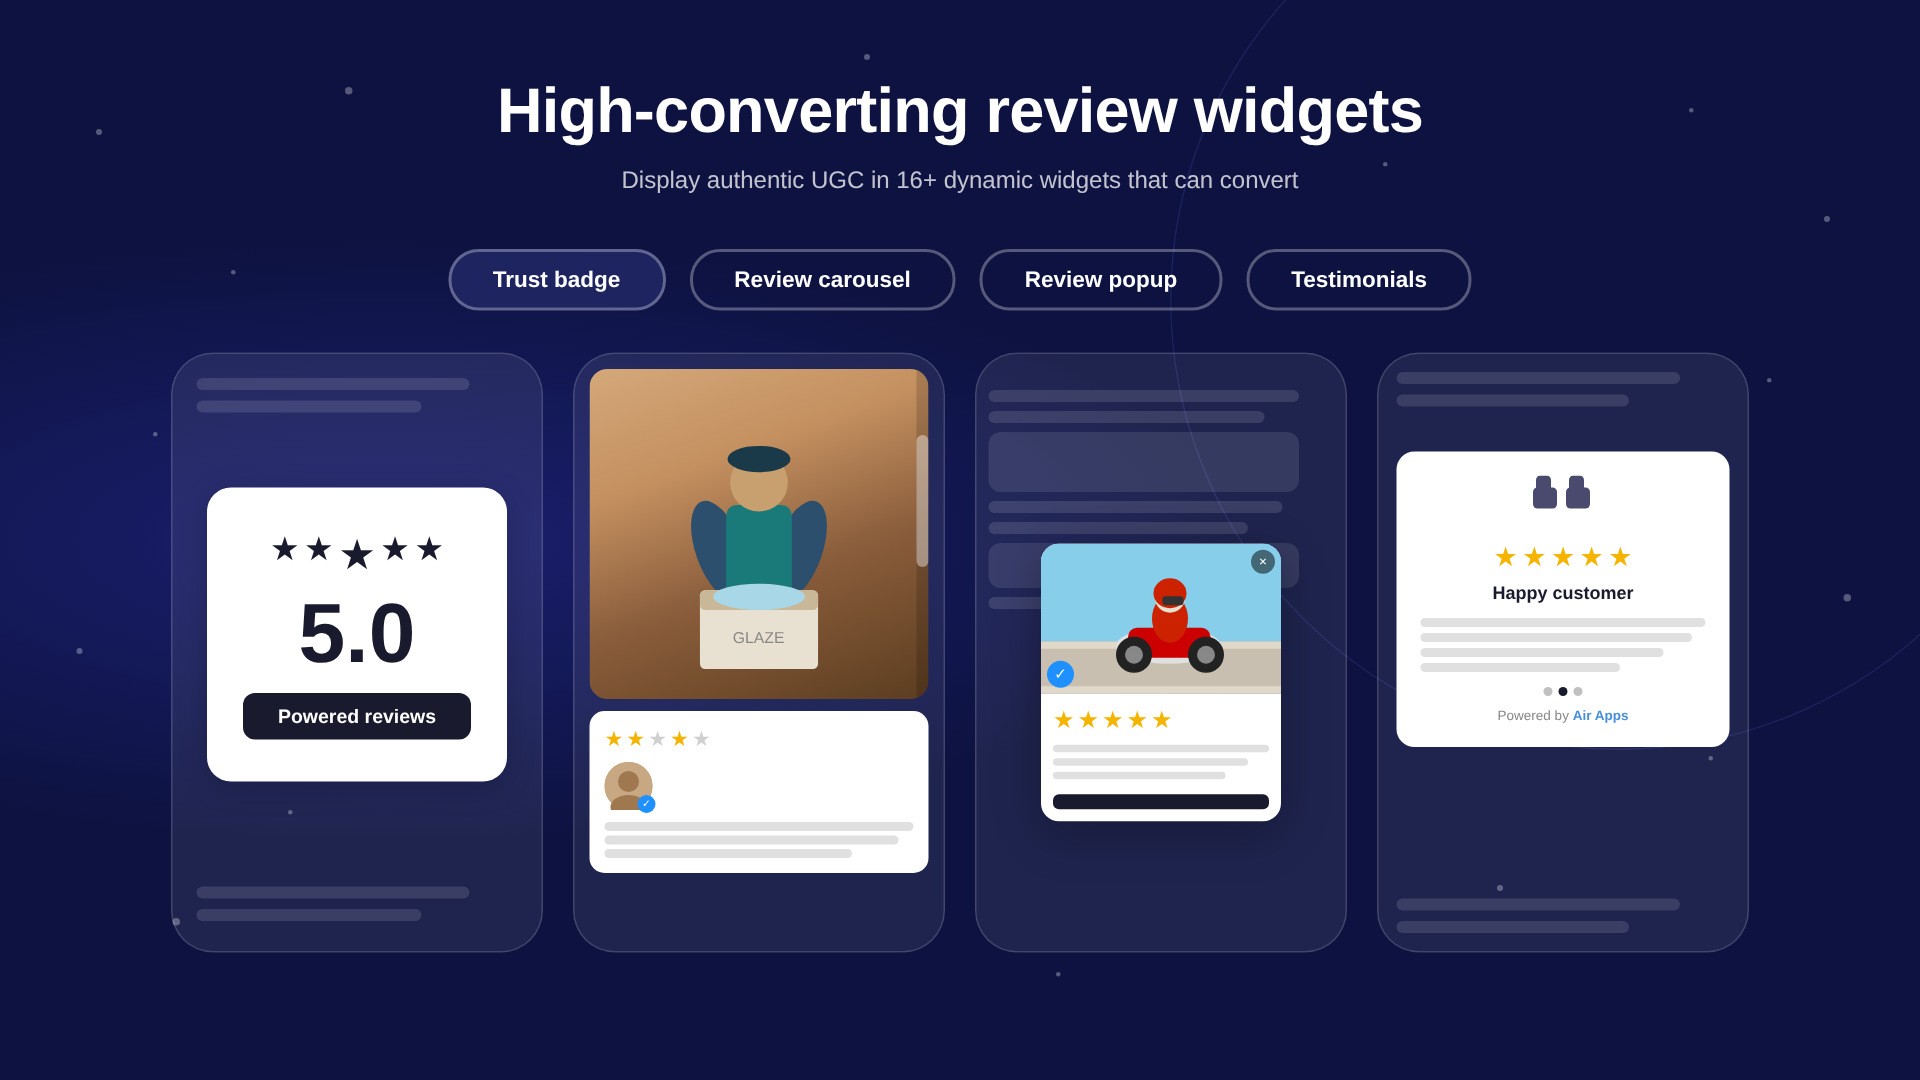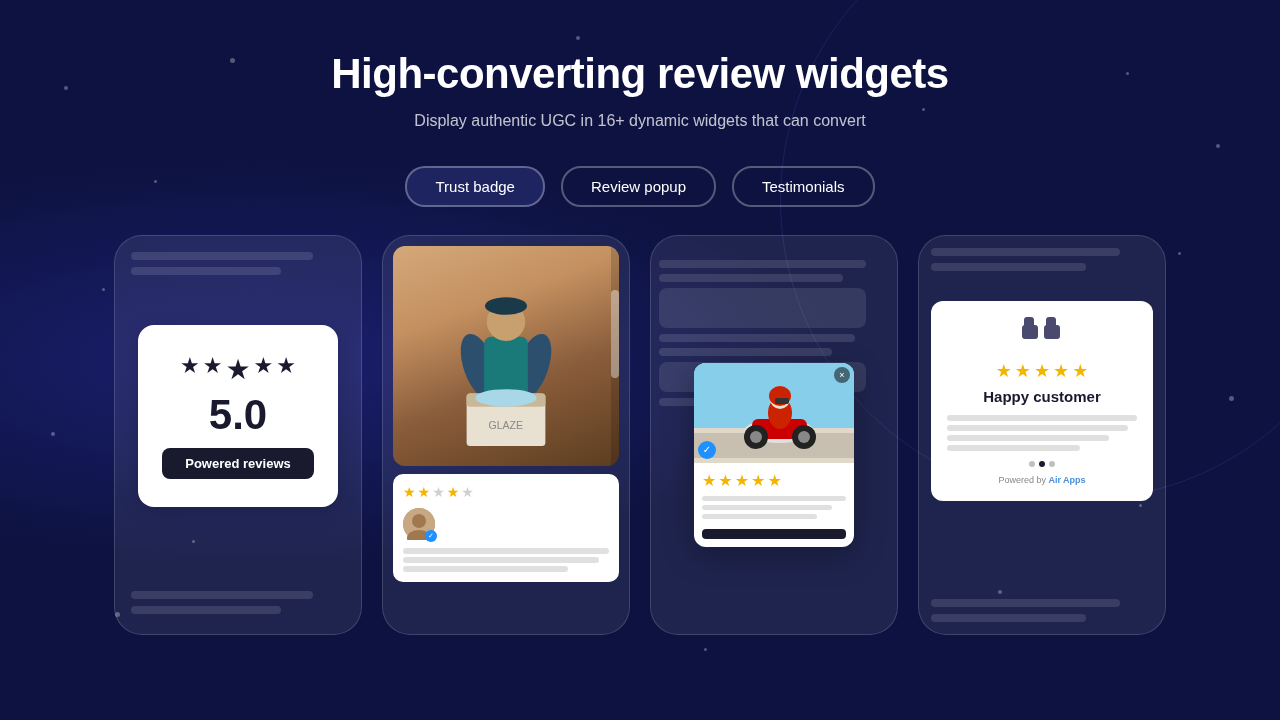--- a/index.html
+++ b/index.html
@@ -66,21 +66,21 @@
     .tabs-row {
       display: flex;
       gap: 16px;
       margin-bottom: 28px;
     }
 
     .tab-btn {
       padding: 10px 28px;
       border-radius: 20px;
       font-size: 15px;
-      font-weight: 400;
+      font-weight: 700;
       cursor: pointer;
       border: none;
       transition: all 0.2s;
     }
 
     .tab-btn.active {
       background: #1e2460;
       color: #ffffff;
       border: 2px solid rgba(255,255,255,0.3);
     }
@@ -129,21 +129,21 @@
     .stars-row {
       display: flex;
       gap: 3px;
       margin-bottom: 8px;
     }
 
     .star-lg { font-size: 22px; color: #1a1a2e; }
     .star-xl { font-size: 28px; color: #1a1a2e; }
 
     .rating-number {
-      font-size: 42px;
+      font-size: 56px;
       font-weight: 900;
       color: #1a1a2e;
       line-height: 1;
       margin-bottom: 12px;
     }
 
     .verified-btn {
       background: #1a1a2e;
       color: white;
       border-radius: 8px;
@@ -334,21 +334,21 @@
 
     .testimonial-stars {
       display: flex;
       gap: 3px;
       margin-bottom: 6px;
     }
 
     .t-star { font-size: 18px; color: #f4b400; }
 
     .testimonial-label {
-      font-size: 15px;
+      font-size: 12px;
       font-weight: 600;
       color: #1a1a2e;
       margin-bottom: 10px;
       text-align: center;
     }
 
     .testimonial-lines {
       display: flex;
       flex-direction: column;
       gap: 4px;
@@ -422,20 +422,21 @@
 </div>
 
 <div class="content">
 
   <h1 class="main-title">High-converting review widgets</h1>
 
   <p class="subtitle">Display authentic UGC in 16+ dynamic widgets that can convert</p>
 
   <div class="tabs-row">
     <button class="tab-btn active">Trust badge</button>
+    <button class="tab-btn inactive">Review carousel</button>
     <button class="tab-btn inactive">Review popup</button>
     <button class="tab-btn inactive">Testimonials</button>
   </div>
 
   <div class="widgets-row">
 
     <div class="phone-mockup">
 
       <div style="width:100%;display:flex;flex-direction:column;gap:7px;margin-bottom:10px;">
         <div style="width:85%;height:8px;background:rgba(255,255,255,0.12);border-radius:4px;"></div>

